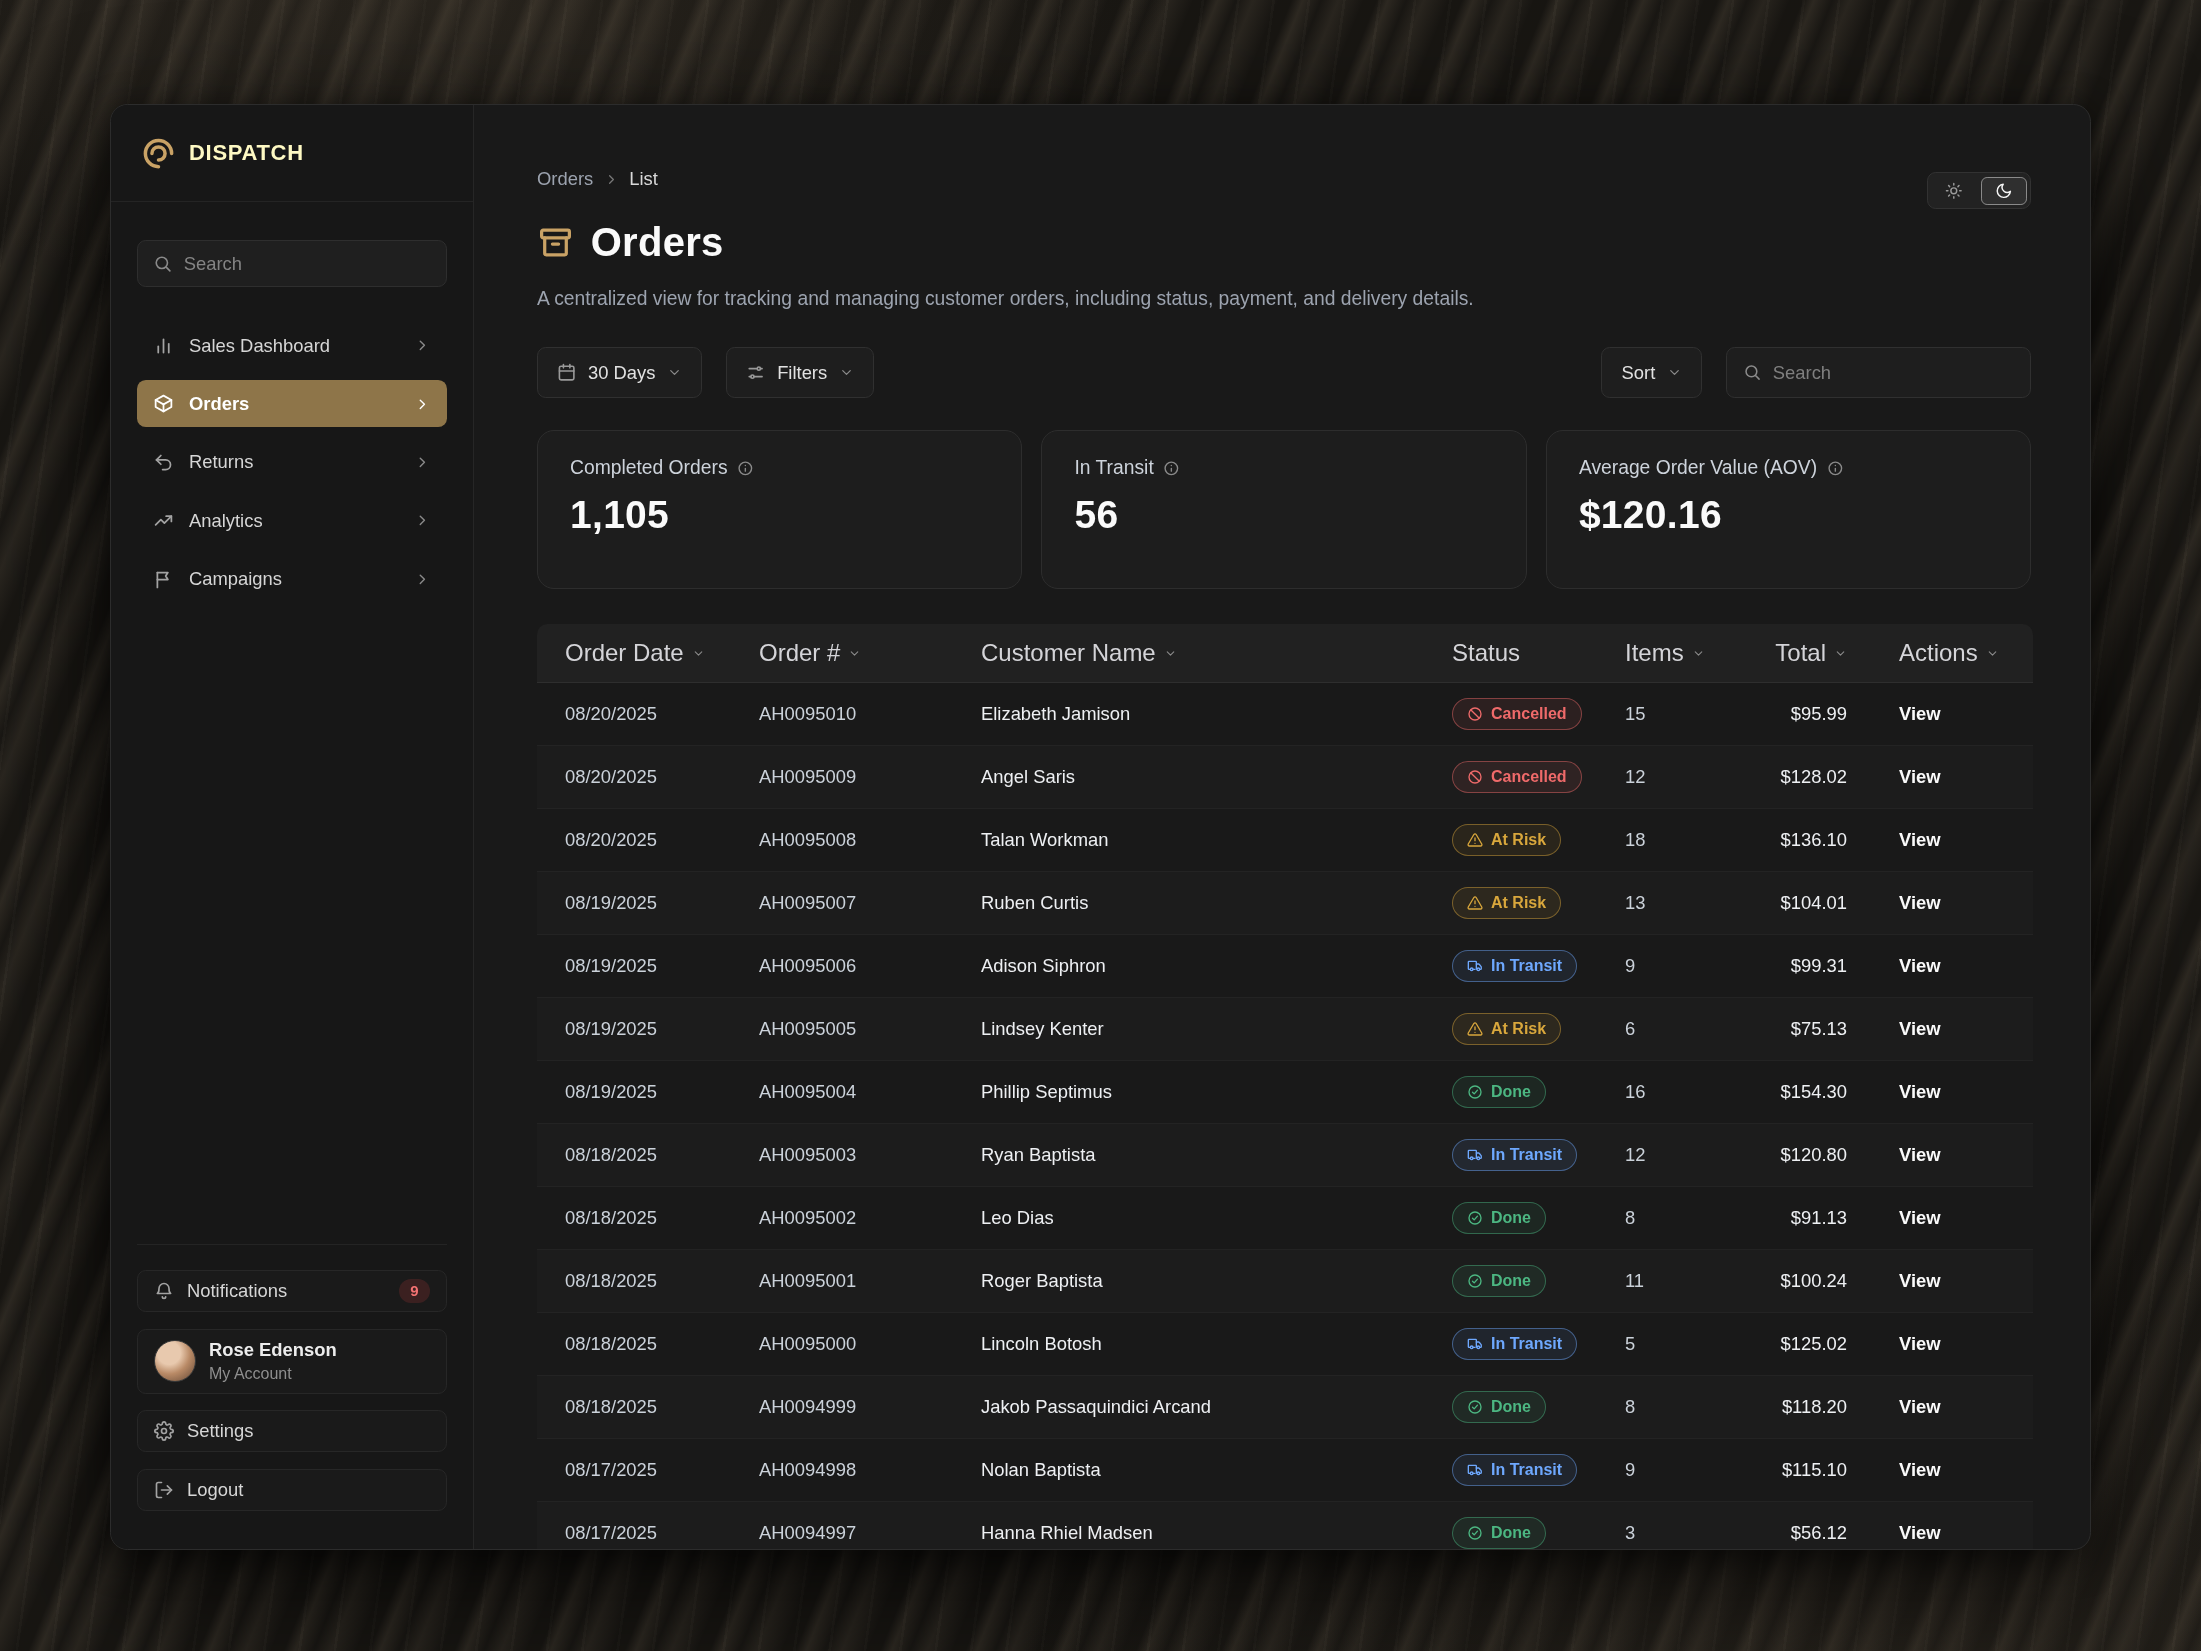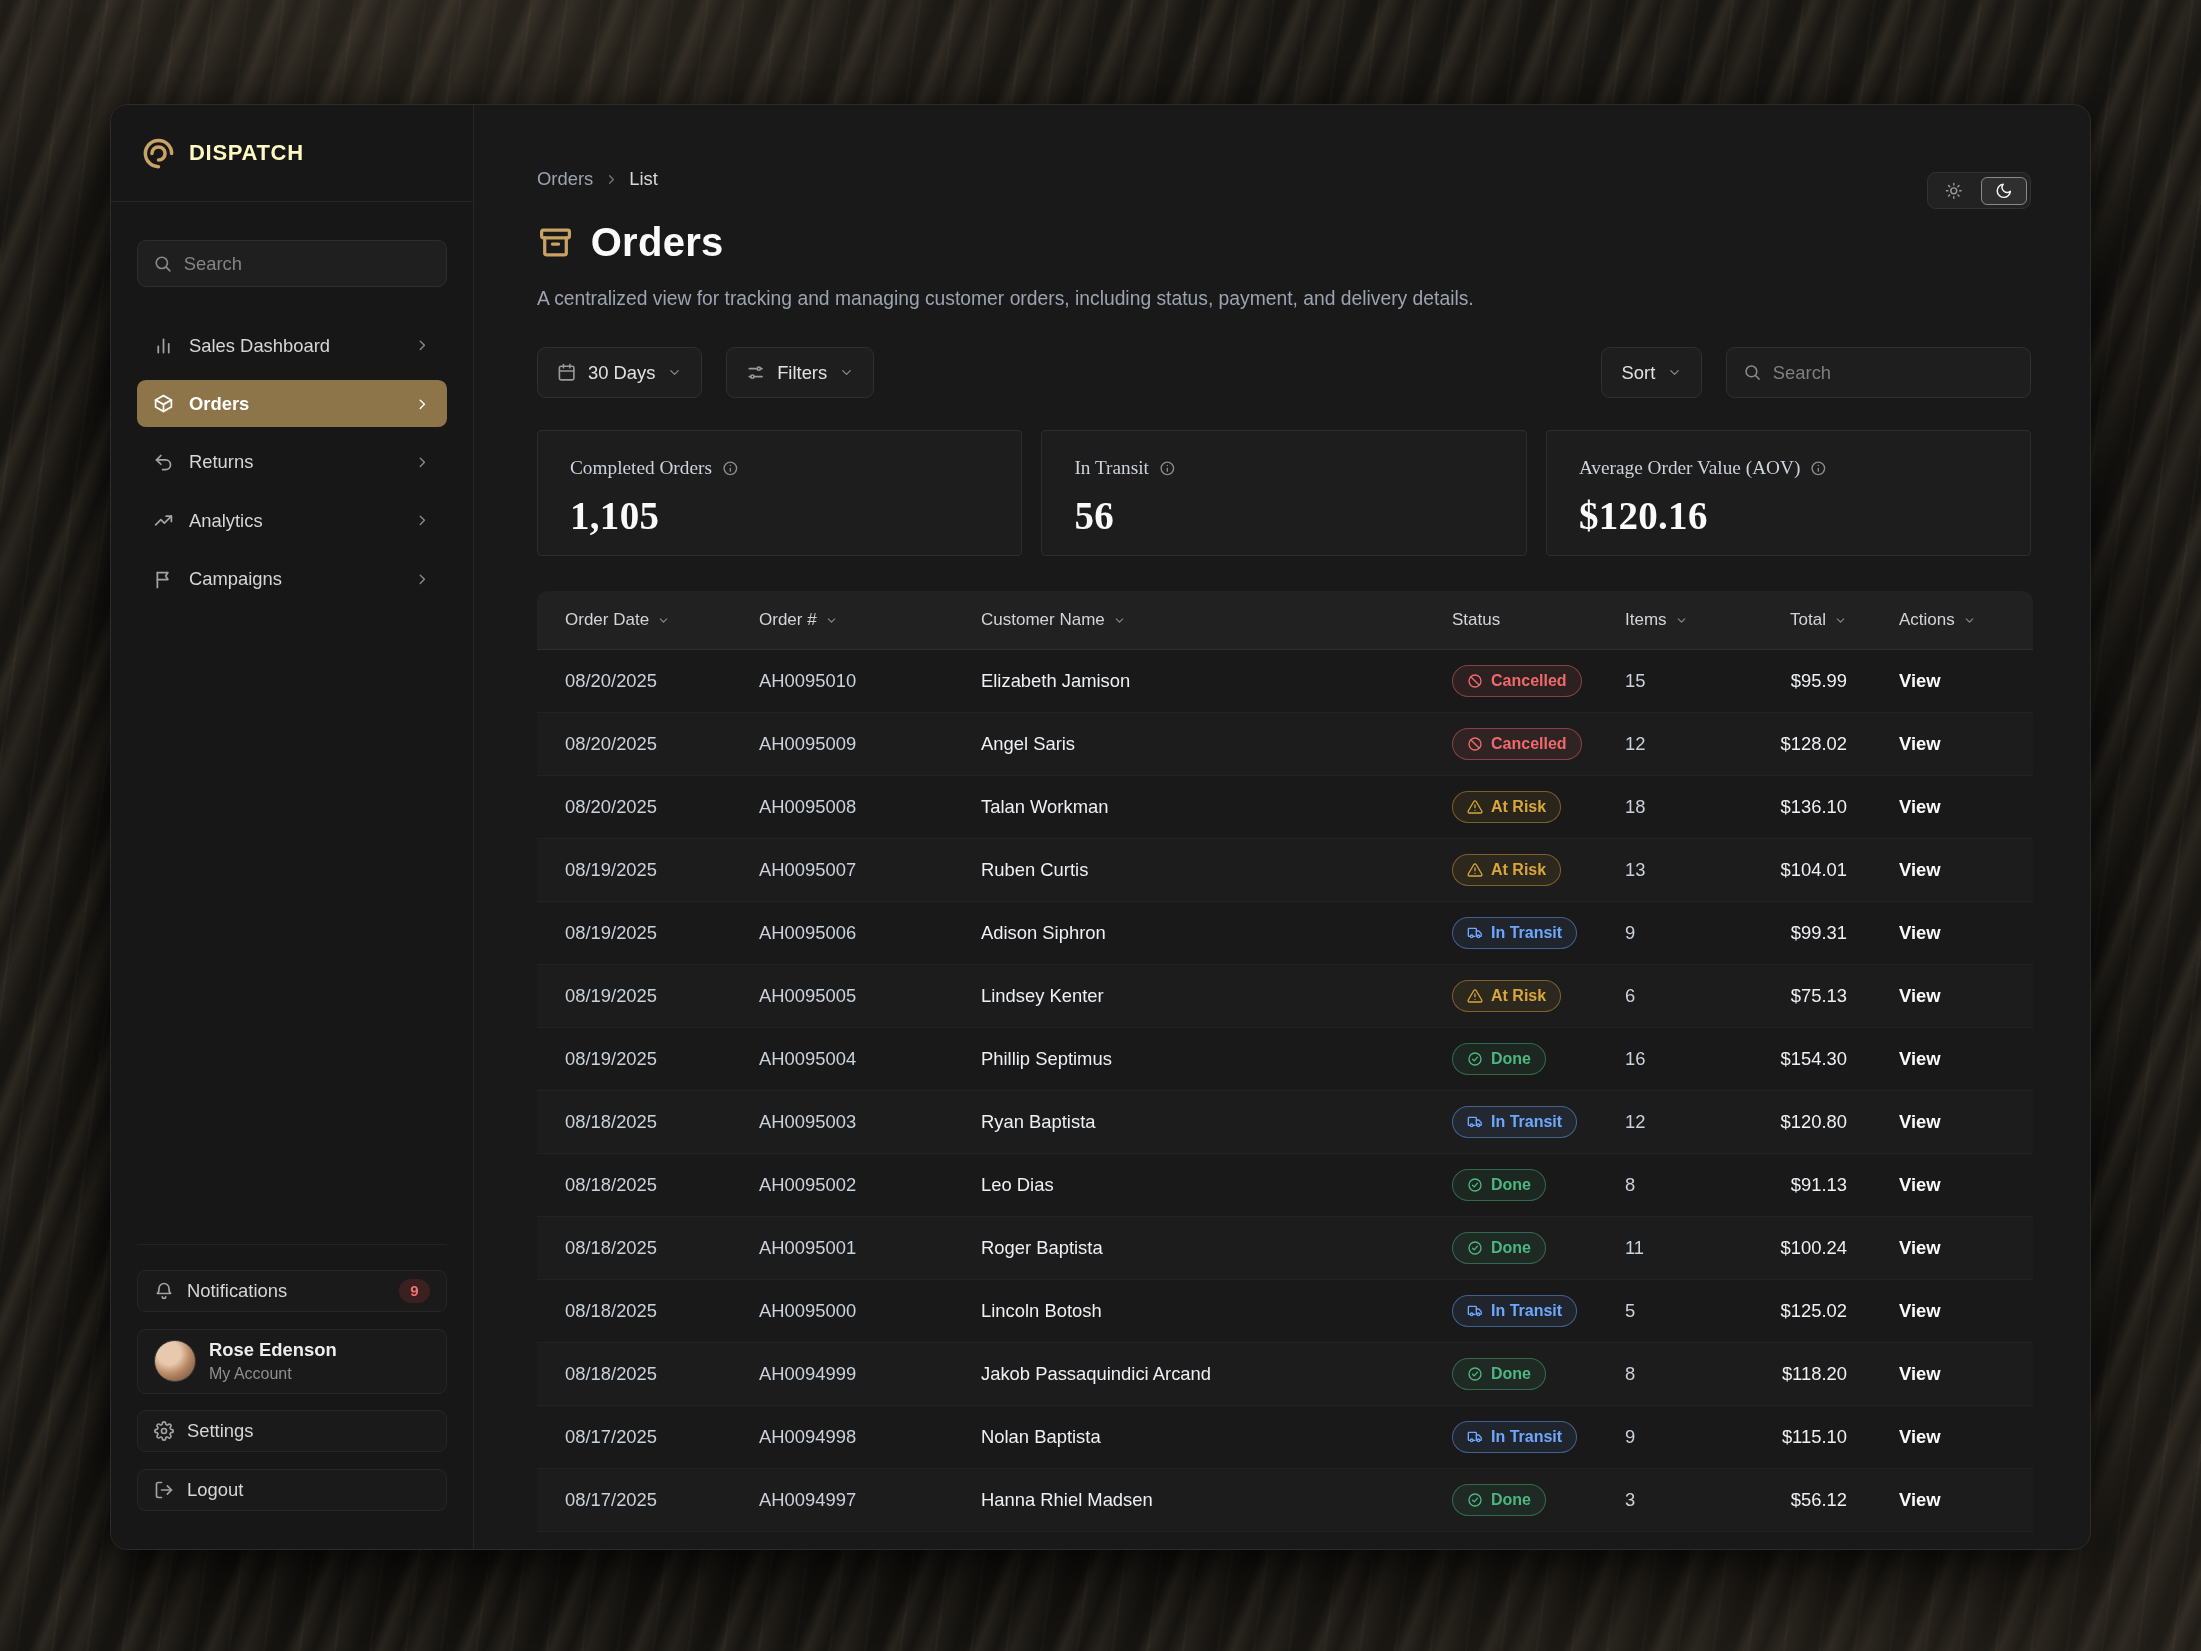--- a/index.html
+++ b/index.html
@@ -80,31 +80,31 @@
   .tb-btn svg.lead { width:19.3px; height:19.3px; color:#9a9a9a; }
   .tb-btn svg.chev { width:15px; height:15px; color:#8a8a8a; }
   .tb-gap { width:24px; }
   .tb-spring { flex:1; }
   .tb-search { height:51px; width:305px; background:#1e1e1e; border:0.9px solid #303030; border-radius:8.8px; display:flex; align-items:center; gap:11.4px; padding:0 16px; margin-left:24px; }
   .tb-search svg { width:18.4px; height:18.4px; color:#8a8a8a; flex:0 0 18.4px; }
   .tb-search input { flex:1; background:transparent; border:0; outline:0; color:#e5e5e5; font-size:18.4px; font-family:inherit; }
   .tb-search input::placeholder { color:#7f7f7f; }
 
   .stats { margin-top:32px; display:flex; gap:19.3px; }
-  .stat-card { flex:1; height:126px; background:#1d1d1d; border:0.9px solid #2d2d2d; border-radius:4px; padding:26px 32px;font-family:Liberation Serif, serif; }
+  .stat-card { flex:1; height:159px; background:#1d1d1d; border:0.9px solid #2d2d2d; border-radius:17px; padding:26px 32px; }
   .stat-top { display:flex; align-items:center; gap:9.7px; }
   .stat-label { font-size:19.3px; color:#cdd3db; }
   .stat-top svg { width:16.7px; height:16.7px; color:#8a8a8a; }
   .stat-value { margin-top:14px; font-size:39px; font-weight:700; color:#fafafa; letter-spacing:0.3px; }
 
   
   .table { margin-top:35px; width:1496px; }
   .tr { display:grid; grid-template-columns:222px 222px 471px 173px 105px 117px 1fr; align-items:center; }
   .thead { height:59px; background:#212121; border-radius:10.5px 10.5px 0 0; border-bottom:0.9px solid #2e2e2e; }
-  .th { display:flex; align-items:center; gap:8px; font-size:17px; font-weight:500; color:#d4d4d8; cursor:pointer; }
+  .th { display:flex; align-items:center; gap:8px; font-size:24px; font-weight:500; color:#d4d4d8; cursor:pointer; }
   .th svg { width:13px; height:13px; color:#8a8a8a; flex:0 0 13px; }
   .th.no-sort { cursor:default; }
   .th.right { justify-content:flex-end; }
   .cell-pad { padding-left:28px; }
   .tbody .tr { height:63px; border-bottom:0.9px solid #232323; }
   .tbody .tr:nth-child(even) { background:rgba(255,255,255,.015); }
   .td { font-size:18.4px; color:#cbd2da; }
   .td.bright { color:#eef0f3; }
   .td.right { text-align:right; }
   .td.action { padding-left:52px; font-weight:600; color:#fafafa; cursor:pointer; }

